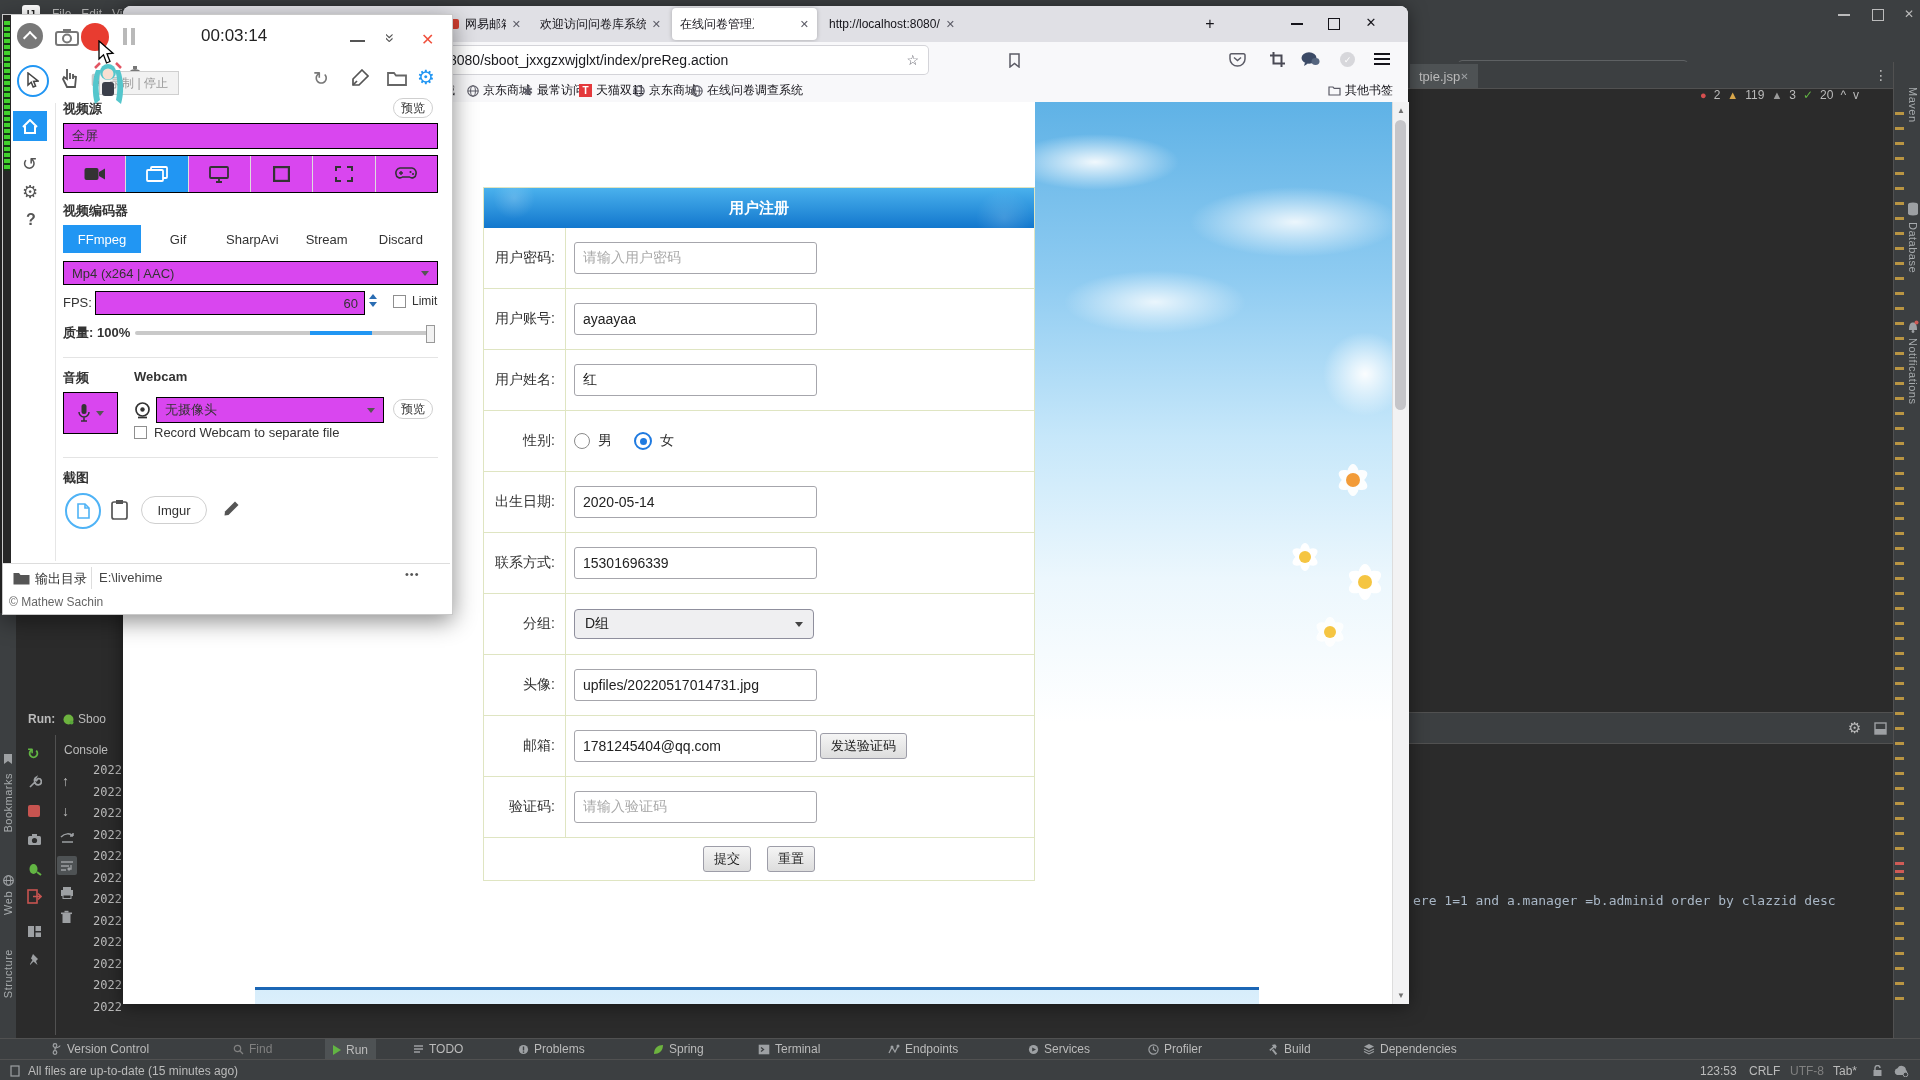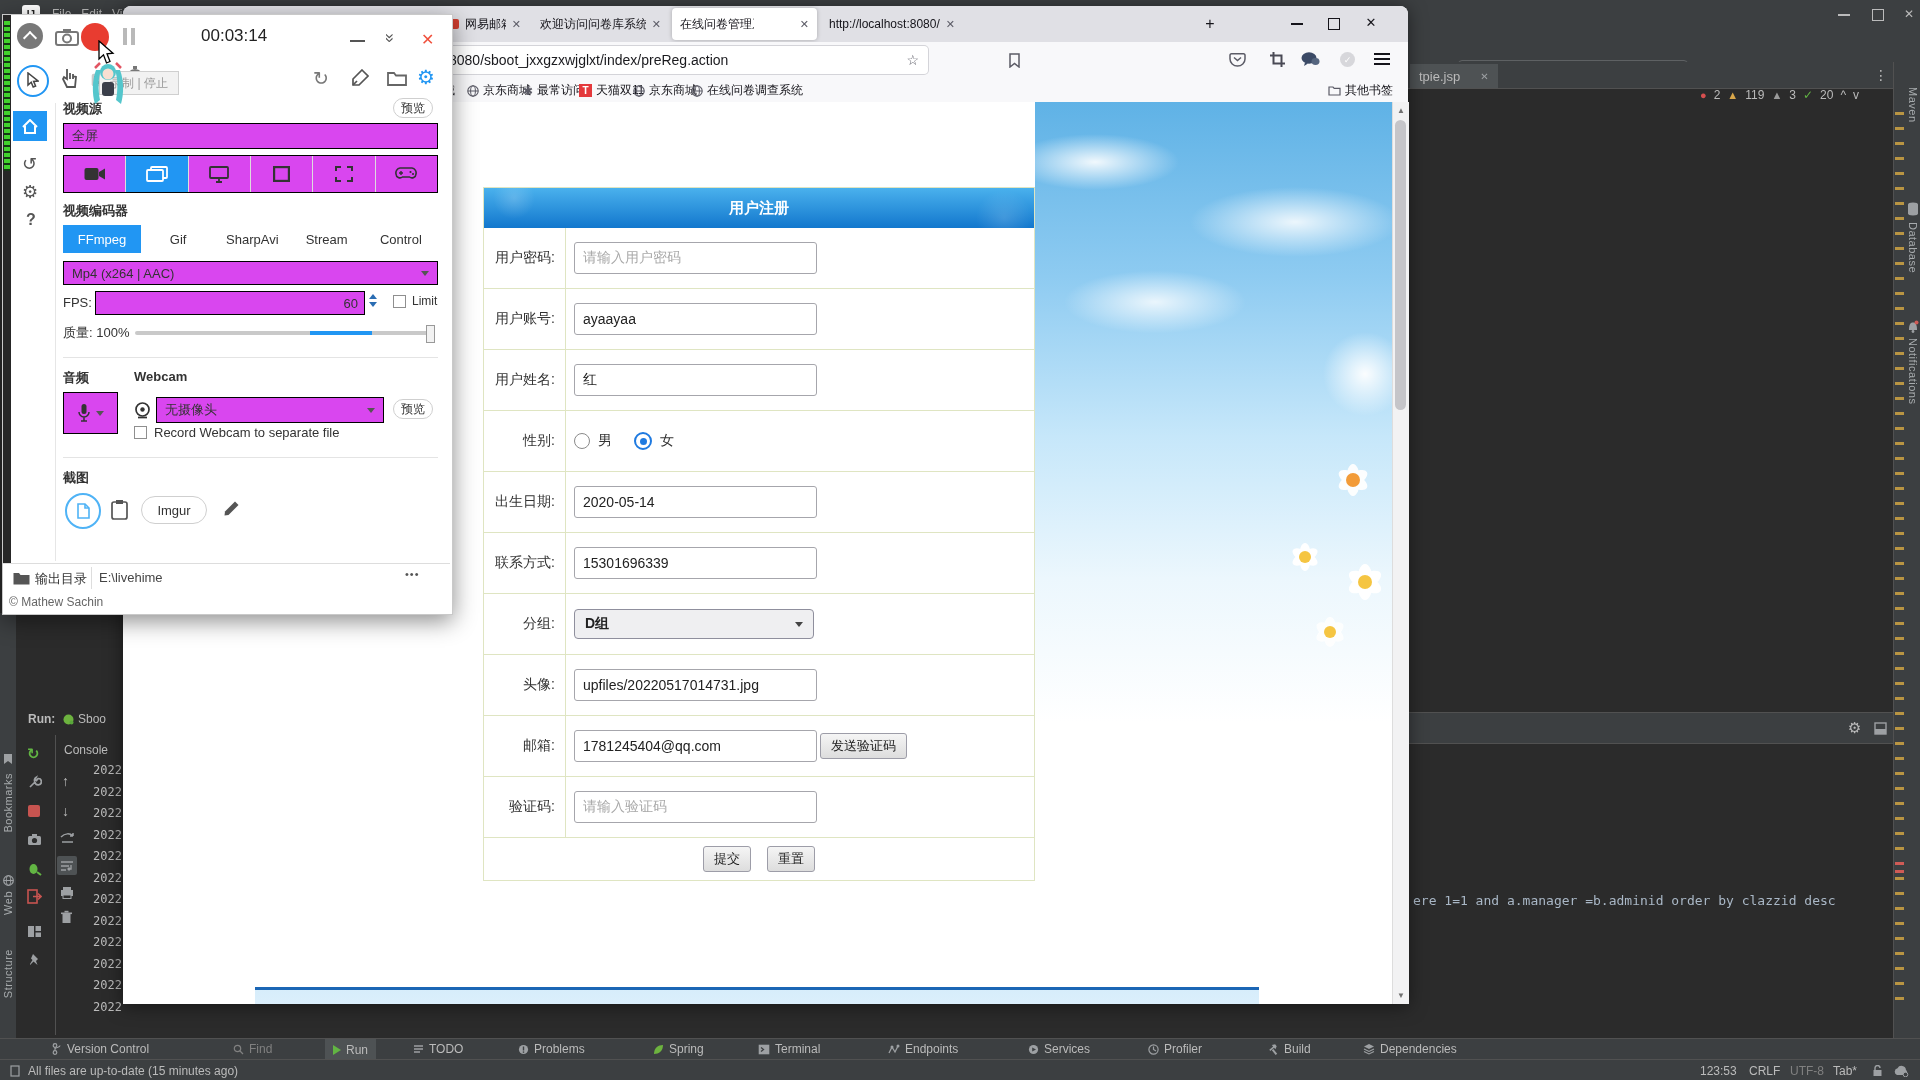--- a/index.html
+++ b/index.html
@@ -99,21 +99,21 @@
     <div class="a" style="left:1840px;top:34px;width:1px;height:22px;background:#515151;"></div>
     <svg class="a" style="left:1849px;top:36px;" width="18" height="18" viewBox="0 0 18 18">
       <circle cx="7.5" cy="7.5" r="5" fill="none" stroke="#bbb" stroke-width="1.7"></circle>
         <line x1="11.5" y1="11.5" x2="16" y2="16" stroke="#bbb" stroke-width="1.7"></line>
     </svg>
     <div class="a" style="left:1872px;top:35px;font-size:17px;color:#bbb;">⚙</div>
     <div class="a" style="left:1898px;top:37px;width:0;height:0;border-left:8px solid transparent;border-right:8px solid transparent;border-bottom:14px solid #3aa0d8;transform:rotate(90deg);"></div>
   </div>
 
   <div class="a ide-bar" style="left:1408px;top:62px;width:485px;height:26px;border-bottom:1px solid #515151;">
-    <div class="a" style="left:2px;top:2px;height:24px;background:#4e5254;display:flex;align-items:center;gap:20px;padding:0 9px;">
+    <div class="a" style="left:2px;top:2px;height:24px;background:#4e5254;display:flex;align-items:center;gap:0;padding:0 9px;">
       <span class="ide-txt" style="font-size:13px;">tpie.jsp</span>
       <span style="color:#9da0a3;font-size:10px;">✕</span>
     </div>
     <div class="a ide-txt" style="left:466px;top:5px;font-size:14px;">⋮</div>
   </div>
 
   <div class="a" style="left:1700px;top:88px;display:flex;align-items:center;gap:7px;">
     <span style="color:#d64f4f;font-size:11px;">●</span>
     <span class="ide-txt">2</span>
     <span style="color:#d9a74a;font-size:11px;">▲</span>
@@ -539,21 +539,21 @@
         <div class="frow" style="height:61px;">
           <div class="fcell-l">联系方式:</div>
           <div class="fcell-r">
               <div class="finput">15301696339</div>
             </div>
         </div>
         <div class="frow" style="height:61px;">
           <div class="fcell-l">分组:</div>
           <div class="fcell-r">
             <div style="width:240px;height:30px;background:#efeff1;border:1px solid #8f8f9d;border-radius:4px;display:flex;align-items:center;justify-content:space-between;padding:0 10px;box-sizing:border-box;">
-              <span style="font-size:14px;color:#222;font-weight:bold;">D组</span>
+              <span style="font-size:14px;color:#222;">D组</span>
               <span class="chevron" style="border-top-color:#444;"></span>
             </div>
           </div>
         </div>
         <div class="frow" style="height:61px;">
           <div class="fcell-l">头像:</div>
           <div class="fcell-r">
               <div class="finput">upfiles/20220517014731.jpg</div>
             </div>
         </div>
@@ -696,37 +696,37 @@
           </svg>
       </div>
     </div>
 
     <div class="a lbl" style="left:60px;top:187px;">视频编码器</div>
     <div class="a" style="left:60px;top:210px;width:375px;height:28px;display:flex;">
       <div class="seg sel" style="width:78px;">FFmpeg</div>
       <div class="seg" style="flex:1;">Gif</div>
       <div class="seg" style="flex:1;">SharpAvi</div>
       <div class="seg" style="flex:1;">Stream</div>
-      <div class="seg" style="flex:1;">Control</div>
+      <div class="seg" style="flex:1;">Discard</div>
     </div>
     <div class="a box" style="left:60px;top:246px;width:375px;height:24px;display:flex;align-items:center;justify-content:space-between;padding:0 8px;font-size:13px;color:#333;">
       <span>Mp4 (x264 | AAC)</span>
       <span class="chevron"></span>
     </div>
 
     <div class="a" style="left:60px;top:280px;font-size:13px;color:#333;">FPS:</div>
     <div class="a box" style="left:92px;top:276px;width:270px;height:24px;display:flex;align-items:center;justify-content:flex-end;padding-right:6px;font-size:13px;color:#333;">60</div>
     <div class="a" style="left:366px;top:279px;">
       <div class="tri-up"></div>
         <div class="tri-dn" style="margin-top:3px;"></div>
     </div>
     <div class="a chk" style="left:390px;top:280px;width:13px;height:13px;"></div>
     <div class="a" style="left:409px;top:279px;font-size:12px;color:#333;">Limit</div>
 
-    <div class="a" style="left:60px;top:309px;font-size:13px;color:#333;">质量: 100%</div>
+    <div class="a" style="left:60px;top:309px;font-size:13px;color:#333;font-weight:bold;">质量: 100%</div>
     <div class="a" style="left:132px;top:316px;width:298px;height:4px;background:#c9c9c9;border-radius:2px;">
       <div class="a" style="left:175px;top:0;width:62px;height:4px;background:#2196f3;"></div>
       <div class="a" style="left:291px;top:-6px;width:7px;height:16px;background:#f2f2f2;border:1px solid #999;"></div>
     </div>
     <div class="a" style="left:60px;top:342px;width:375px;height:1px;background:#e4e4e4;"></div>
 
     <div class="a lbl" style="left:60px;top:354px;">音频</div>
     <div class="a lbl" style="left:131px;top:354px;">Webcam</div>
     <div class="a box" style="left:60px;top:377px;width:55px;height:42px;display:flex;align-items:center;justify-content:center;gap:6px;">
       <svg width="12" height="20" viewBox="0 0 12 20">

